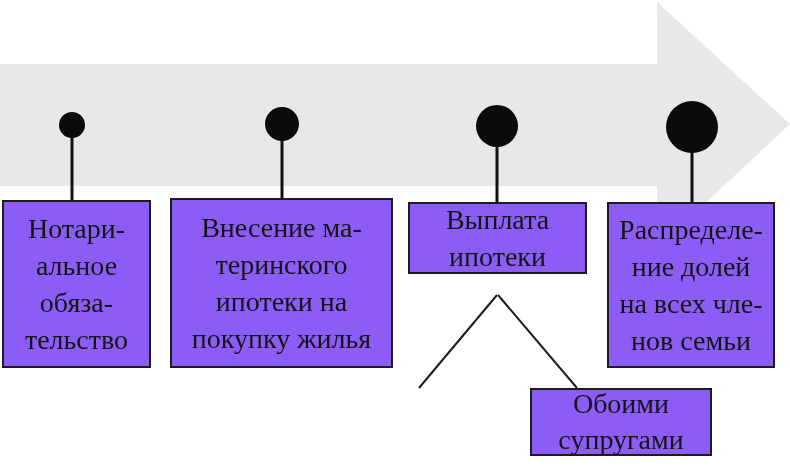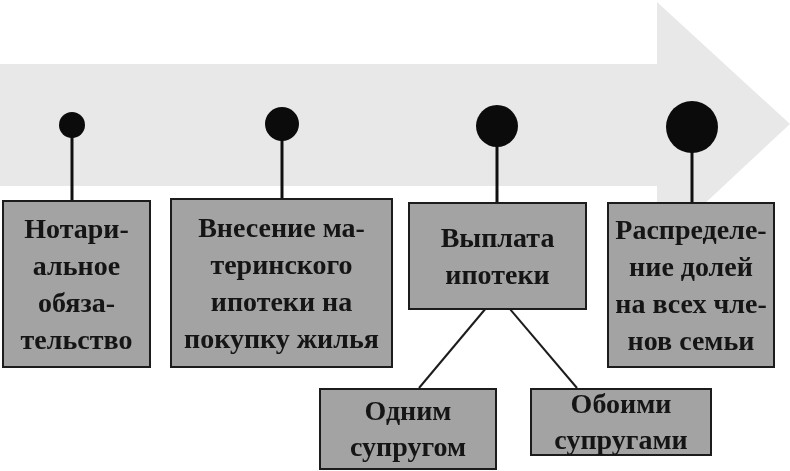--- a/index.html
+++ b/index.html
@@ -24,39 +24,38 @@
     stroke: #101010;
     stroke-width: 3;
   }
   .connector {
     stroke: #1c1c1c;
     stroke-width: 2;
   }
   .box {
     position: absolute;
     box-sizing: border-box;
-    background: #a3a3a3;
+    background: #8b5cf6;
     border: 2px solid #1c1c1c;
     display: flex;
     align-items: center;
     justify-content: center;
     text-align: center;
     color: #151515;
     font-size: 28px;
     line-height: 37px;
     white-space: pre-line;
-    font-weight: bold;
   }
   .box.small {
     line-height: 36px;
   }
   
   #box-1 { left: 2px;   top: 200px; width: 149px; height: 168px; }
   #box-2 { left: 170px; top: 198px; width: 223px; height: 170px; }
-  #box-3 { left: 408px; top: 202px; width: 179px; height: 108px;  }
+  #box-3 { left: 408px; top: 202px; width: 179px; height: 72px;  }
   #box-4 { left: 607px; top: 202px; width: 168px; height: 166px; }
   
   #branch-1 { left: 319px; top: 388px; width: 178px; height: 82px; }
   #branch-2 { left: 530px; top: 388px; width: 182px; height: 68px; }
 </style>
 </head>
 <body>
 
 <div id="stage">
 
@@ -89,19 +88,17 @@
 покупку жилья</div>
 
   <div id="box-3" class="box">Выплата
 ипотеки</div>
 
   <div id="box-4" class="box">Распределе-
 ние долей
 на всех чле-
 нов семьи</div>
 
-  <div id="branch-1" class="box small">Одним
-супругом</div>
 
   <div id="branch-2" class="box small">Обоими
 супругами</div>
 
 </div>
 
 </body></html>

